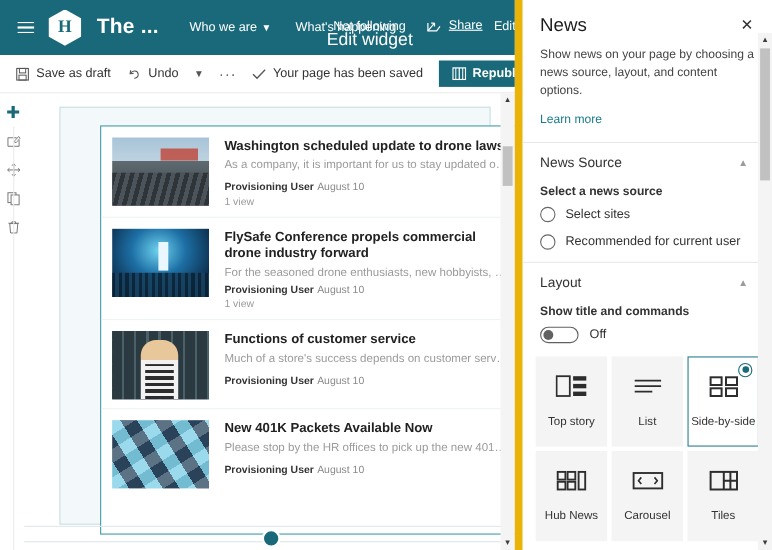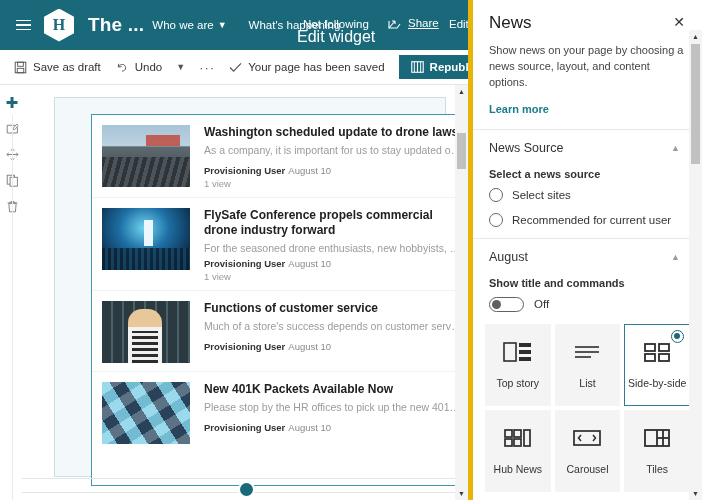--- a/index.html
+++ b/index.html
@@ -22,21 +22,21 @@
     align-items: center; justify-content: center; gap: 3px; margin-left: 6px; cursor: pointer; }
   .hamburger span { display: block; width: 15px; height: 1.6px; background: #ffffff; }
   .sitelogo {
     width: 30px; height: 33px; margin-left: 4px; background: #ffffff;
     clip-path: polygon(50% 0%, 100% 25%, 100% 75%, 50% 100%, 0% 75%, 0% 25%);
     display: flex; align-items: center; justify-content: center;
     color: #19697a; font-weight: bold; font-size: 16px; font-family: "Liberation Serif", serif;
   }
   .sitetitle { margin-left: 14px; font-size: 19px; font-weight: 600; letter-spacing: .2px; white-space: nowrap; }
   .navlink { font-size: 11.5px; white-space: nowrap; color: #ffffff; display: flex; align-items: center; gap: 4px; }
-  .nav-who { margin-left: 8px; }
+  .nav-who { margin-left: 28px; }
   .nav-what { margin-left: 22px; }
   .chev { font-size: 9px; }
   .notfollow { position: absolute; left: 303px; top: 18px; font-size: 11.5px; white-space: nowrap; }
   .editwidget { position: absolute; left: 297px; top: 28px; font-size: 16px; white-space: nowrap; justify-content: center; }
   .share-grp { position: absolute; left: 388px; top: 17px; display: flex; align-items: center; gap: 5px; font-size: 11.5px; text-decoration: underline; }
   .edit-grp { position: absolute; left: 449px; top: 18px; font-size: 11.5px; }
 
   
   .cmdbar {
     position: absolute; left: 0; top: 50px; width: 470px; height: 35px;
@@ -122,27 +122,27 @@
   
   .canvas-sb { position: absolute; left: 455px; top: 85px; width: 13px; height: 415px; background: #f4f4f4; }
   .canvas-sb .arrow { width: 13px; height: 13px; display: flex; align-items: center; justify-content: center;
     font-size: 7px; color: #3c3c3c; }
   .canvas-sb .thumbbar { position: absolute; left: 2px; top: 48px; width: 9px; height: 36px; background: #c1c1c1; }
   .canvas-sb .arrow.bot { position: absolute; bottom: 0; left: 0; }
 
   
   .pane {
     position: absolute; right: 0; top: 0; width: 234px; height: 500px;
-    background: #ffffff; border-left: 5px solid #eab308; overflow: hidden;
+    background: #ffffff; border-left: 7px solid #eab308; overflow: hidden;
   }
   .pane-head { padding: 13px 14px 0 16px; display: flex; align-items: flex-start; justify-content: space-between; }
   .pane-title { font-size: 17px; font-weight: 400; color: #1b1b1b; }
   .pane-close { font-size: 14px; color: #333; cursor: pointer; line-height: 1; padding: 2px 3px; }
   .pane-desc { margin: 10px 16px 0 16px; font-size: 11px; color: #444; line-height: 1.45; }
-  .pane-link { margin: 12px 0 0 16px; font-size: 11px; color: #1a7c8c; cursor: pointer; font-weight: bold; }
+  .pane-link { margin: 12px 0 0 16px; font-size: 11px; color: #1a7c8c; cursor: pointer; }
   .pane-divider { margin-top: 14px; height: 1px; background: #e8e8e8; }
 
   .sect-head { display: flex; align-items: center; justify-content: space-between;
     padding: 11px 22px 11px 16px; cursor: pointer; }
   .sect-title { font-size: 12.5px; color: #333; }
   .caret { color: #9a9a9a; font-size: 9px; }
   .field-label { font-size: 11px; font-weight: 700; color: #333; margin: 2px 16px 8px 16px; }
 
   .radio-row { display: flex; align-items: center; gap: 9px; margin: 0 16px 11px 16px; cursor: pointer; }
   .radio { width: 14px; height: 14px; border-radius: 50%; border: 1px solid #666; flex: 0 0 14px;
@@ -401,21 +401,21 @@
       <span class="radio-label">Select sites</span>
     </div>
     <div class="radio-row">
       <span class="radio"></span>
       <span class="radio-label">Recommended for current user</span>
     </div>
 
     <div class="pane-divider" style="margin-top:8px"></div>
 
     <div class="sect-head">
-      <span class="sect-title">August</span>
+      <span class="sect-title">Layout</span>
       <span class="caret">▲</span>
     </div>
     <div class="field-label">Show title and commands</div>
     <div class="toggle-row">
       <span class="toggle">
           <span class="knob"></span>
         </span>
       <span class="toggle-state">Off</span>
     </div>
 

